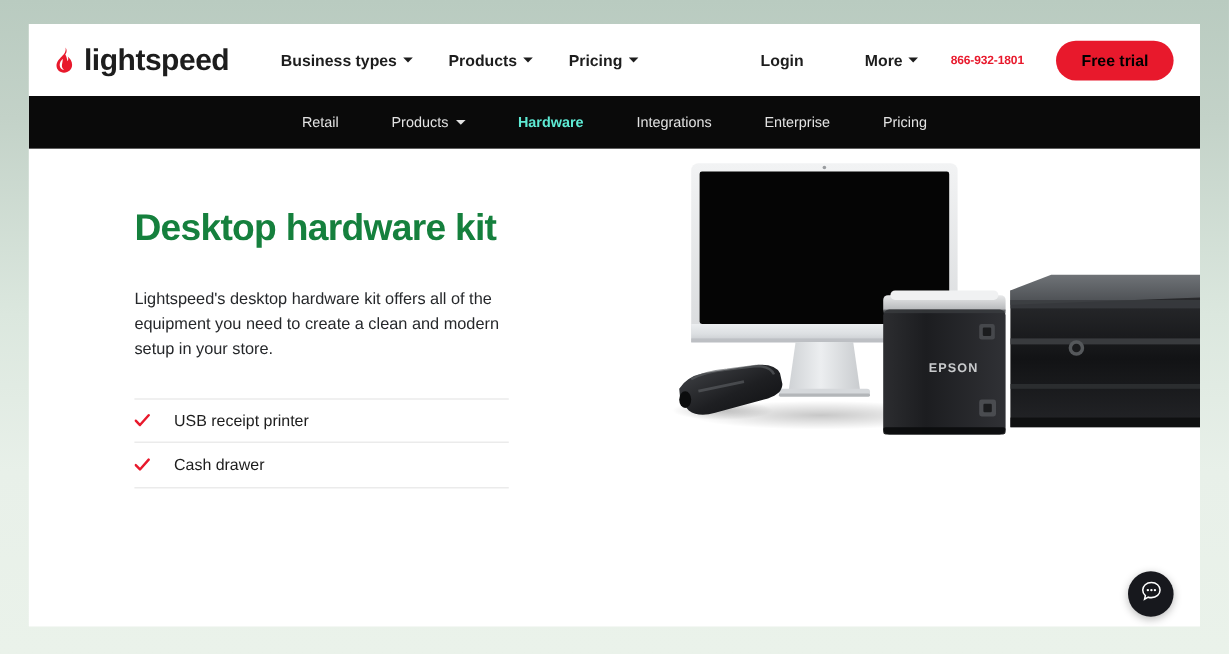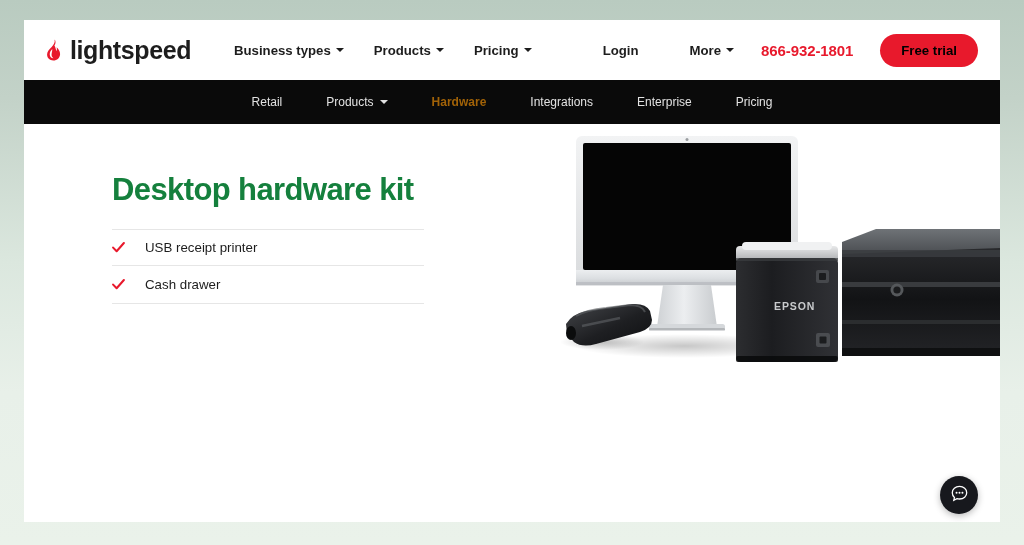--- a/index.html
+++ b/index.html
@@ -35,58 +35,58 @@
     white-space:nowrap;
   }
   .caret {
     width:0; height:0; border-left:4.2px solid transparent;
     border-right:4.2px solid transparent; border-top:4.8px solid #1d1d1d;
     display:inline-block;
   }
   .header-right { margin-left:auto; display:flex; align-items:center; gap:27px; }
   .hr-link { font-size:13.2px; font-weight:700; color:#1d1d1d; cursor:pointer; white-space:nowrap;padding-left:24px; }
   .hr-more { display:flex; align-items:center; gap:5px; }
-  .phone { font-size:15px; font-weight:700; color:#e8192c; cursor:pointer; white-space:nowrap; letter-spacing:-0.1px; }
+  .phone { font-size:10px; font-weight:700; color:#e8192c; cursor:pointer; white-space:nowrap; letter-spacing:-0.1px; }
   .trial-btn {
     background:#e8192c; color:#000000; border:none; border-radius:20px;
     font-family:"Liberation Sans", sans-serif;
     font-size:13.2px; font-weight:700; padding:9px 21px; cursor:pointer;
     white-space:nowrap;
   }
 
   
   .subnav {
     height:44px; width:100%;
     background:#0a0a0a;
     display:flex; align-items:center; justify-content:center; gap:0px;
   }
   .snav-item {
     font-size:12px; color:#e2e2e2; cursor:pointer;
     padding:0 22px; display:flex; align-items:center; gap:6px;
     white-space:nowrap;
   }
-  .snav-item.active { color:#a16207; font-weight:700; }
+  .snav-item.active { color:#5eead4; font-weight:700; }
   .caret-light {
     width:0; height:0; border-left:4px solid transparent;
     border-right:4px solid transparent; border-top:4.6px solid #e2e2e2;
     display:inline-block;
   }
 
   
   .hero { position:relative; width:100%; height:398px; background:#fff; }
   .hero-left { position:absolute; left:88px; top:48px; width:350px; }
   .hero-title {
     font-size:31px; font-weight:700; color:#15803d; letter-spacing:-0.6px;
     line-height:1.15;
   }
   .hero-body {
     margin-top:30px; font-size:13.6px; line-height:1.55; color:#26282b;
     width:330px;
   }
-  .feature-list { margin-top:21px; width:312px; }
+  .feature-list { margin-top:31px; width:312px; }
   .feature-item {
     display:flex; align-items:center; gap:20px;
     height:37.5px;
     border-bottom:1px solid #e6e6e6;
     font-size:13.3px; color:#1d1d1d;
   }
   .feature-item:first-child { border-top:1px solid #e6e6e6; }
   .check { width:13px; height:13px; flex:none; display:block; }
   .footnote {
     margin-top:29px; font-size:9.2px; color:#4a4a4a; letter-spacing:0.1px;
@@ -171,20 +171,21 @@
     </div>
     <div class="snav-item">
       <span>Pricing</span>
     </div>
   </div>
 
   <div class="hero">
 
     <div class="hero-left">
       <h1 class="hero-title">Desktop hardware kit</h1>
+      <p class="hero-body">Lightspeed's desktop hardware kit offers all of the equipment you need to create a clean and modern setup in your store.</p>
 
       <div class="feature-list">
         <div class="feature-item">
           <span>
             <svg class="check" viewBox="0 0 14 14">
               <path d="M1.2 7.1 L5.0 11.0 L12.8 2.2" stroke="#e8192c" stroke-width="2.2" fill="none" stroke-linecap="round" stroke-linejoin="round"></path>
             </svg>
           </span>
           <span>USB receipt printer</span>
         </div>

